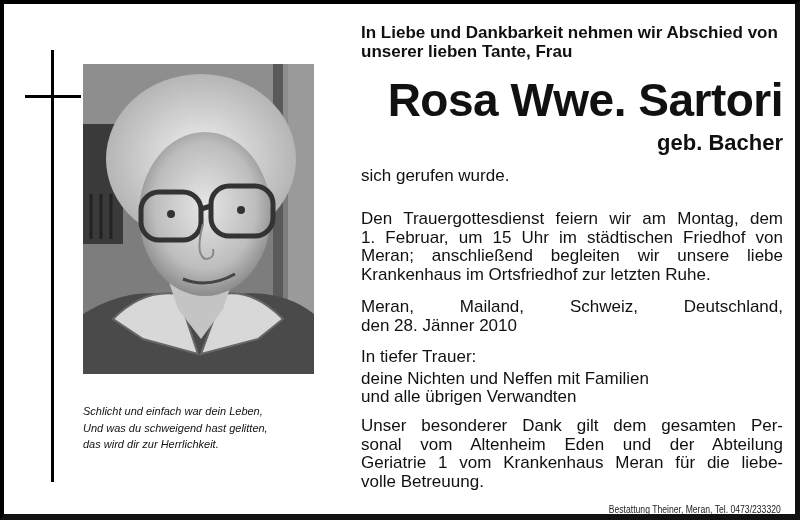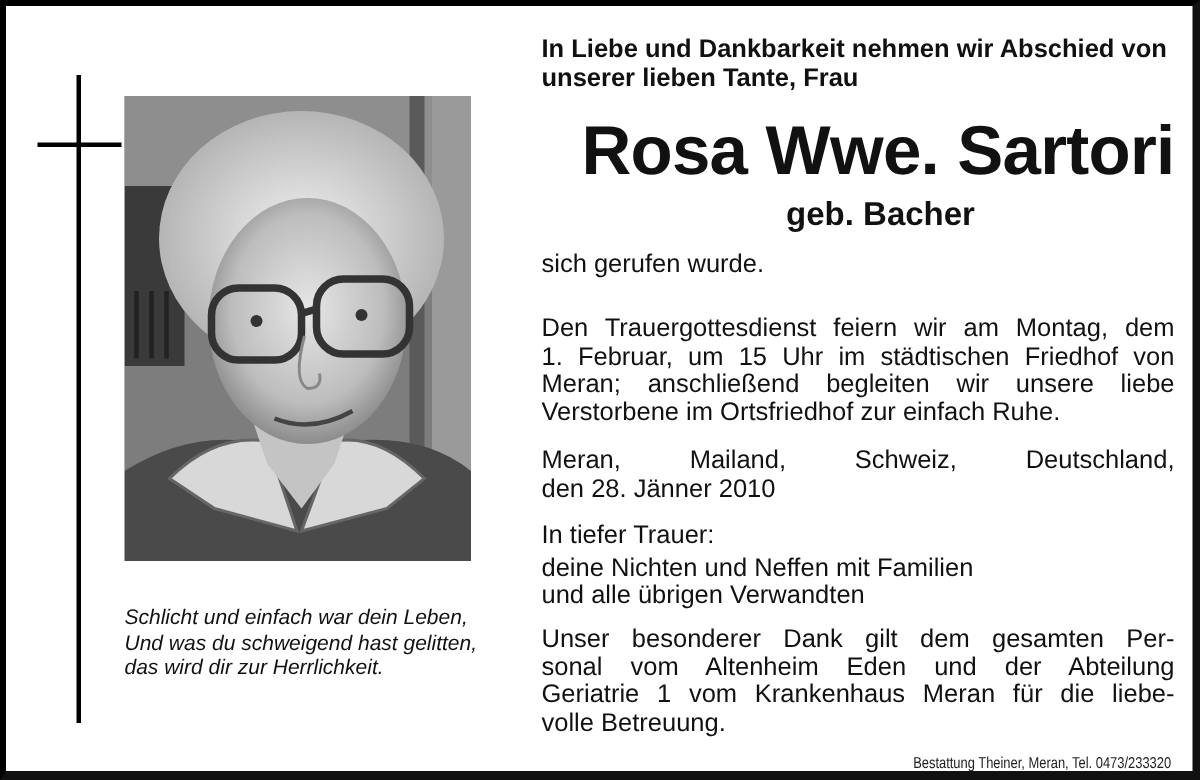--- a/index.html
+++ b/index.html
@@ -14,31 +14,31 @@
   }
   .cross-v { position: absolute; left: 51px; top: 50px; width: 3px; height: 432px; background: #000; }
   .cross-h { position: absolute; left: 25px; top: 95px; width: 56px; height: 3px; background: #000; }
   .photo {
     position: absolute; left: 83px; top: 64px; width: 231px; height: 310px; overflow: hidden;
     background: #7a7a7a;
   }
   .photo svg { display: block; }
   .poem {
     position: absolute; left: 83px; top: 403px; width: 260px;
-    font-style: italic; font-size: 14px; line-height: 16.5px; color: #111;
+    font-style: italic; font-size: 11px; line-height: 16.5px; color: #111;
   }
   .poem div { white-space: nowrap; }
   .right { position: absolute; left: 361px; top: 0; width: 422px; }
   .intro { position: absolute; top: 23px; font-size: 17px; line-height: 19px; white-space: nowrap; font-weight: bold; }
   .name {
     position: absolute; top: 76px; left: 0; width: 422px; text-align: right;
     font-weight: bold; font-size: 46px; line-height: 48px; letter-spacing: -0.5px; white-space: nowrap;
   }
   .maiden {
-    position: absolute; top: 131px; left: 0; width: 422px; text-align: center;
+    position: absolute; top: 131px; left: 0; width: 422px; text-align: right;
     font-weight: bold; font-size: 22px; line-height: 24px; padding-left: 30px; box-sizing: border-box;
   }
   .para { position: absolute; left: 0; width: 422px; font-size: 17px; line-height: 18.5px; }
   .para .ln { display: block; white-space: nowrap; }
   .para .j { text-align: justify; text-align-last: justify; }
   .footer {
     position: absolute; right: 19px; top: 503px; font-size: 10.5px; line-height: 12px;
     font-family: "Liberation Sans Narrow", "Liberation Sans", sans-serif; transform: scaleX(0.82);
     transform-origin: right top; white-space: nowrap; color: #222;
   }
@@ -117,21 +117,21 @@
   <div class="maiden">geb. Bacher</div>
 
   <div class="para" style="top:167px">
     <span class="ln">sich gerufen wurde.</span>
   </div>
 
   <div class="para" style="top:210px">
     <span class="ln j">Den Trauergottesdienst feiern wir am Montag, dem</span>
     <span class="ln j">1. Februar, um 15 Uhr im städtischen Friedhof von</span>
     <span class="ln j">Meran; anschließend begleiten wir unsere liebe</span>
-    <span class="ln">Verstorbene im Ortsfriedhof zur einfach Ruhe.</span>
+    <span class="ln">Krankenhaus im Ortsfriedhof zur letzten Ruhe.</span>
   </div>
 
   <div class="para" style="top:298px">
     <span class="ln j">Meran, Mailand, Schweiz, Deutschland,</span>
     <span class="ln">den 28. Jänner 2010</span>
   </div>
 
   <div class="para" style="top:348px">
     <span class="ln" style="margin-bottom:3px">In tiefer Trauer:</span>
     <span class="ln">deine Nichten und Neffen mit Familien</span>

